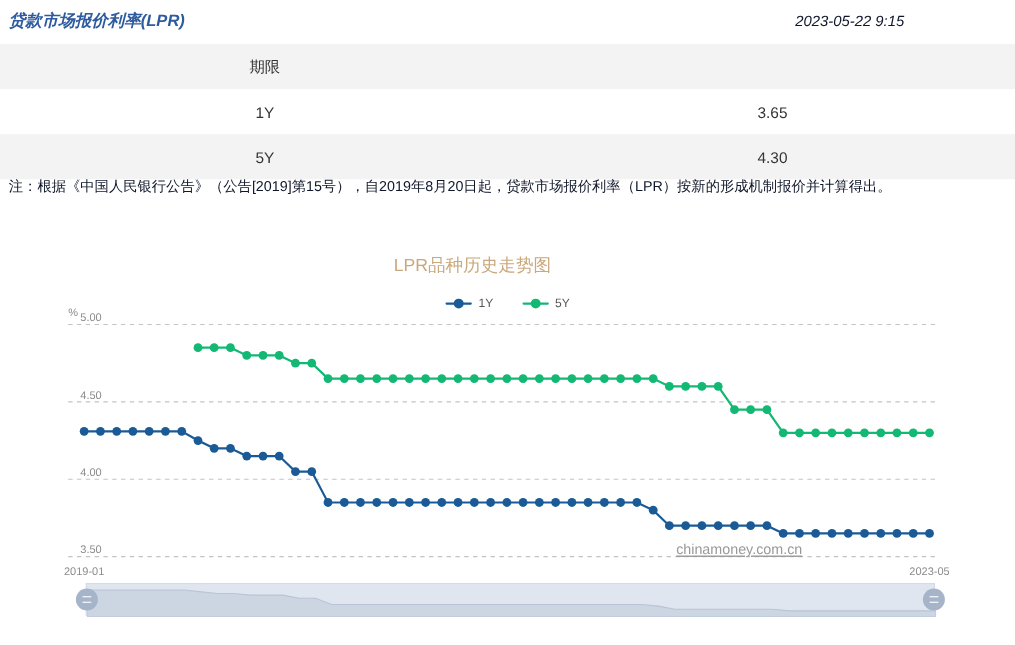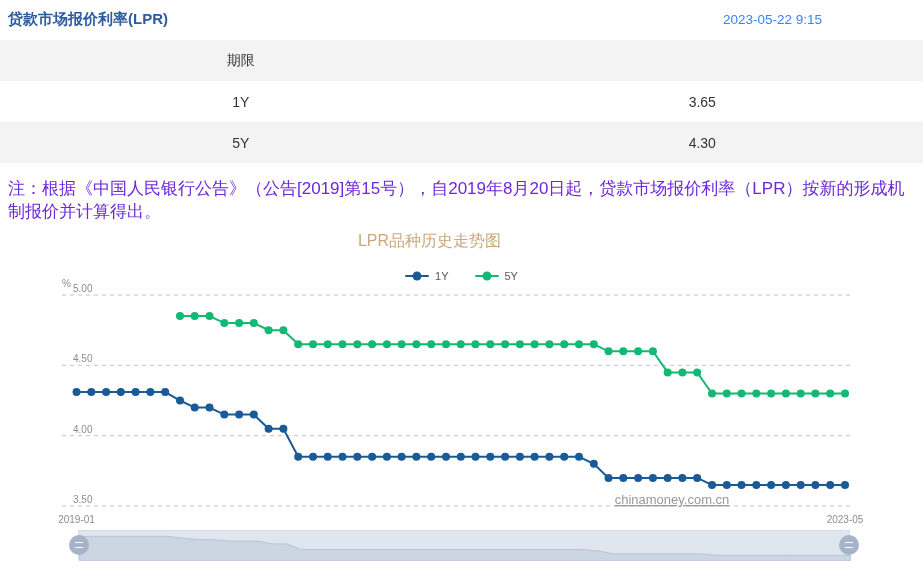--- a/index.html
+++ b/index.html
@@ -1,33 +1,33 @@
 <!DOCTYPE html>
 <html><head>
 <meta charset="utf-8">
 <style>
   * { margin:0; padding:0; box-sizing:border-box; }
   html,body { background:#fff; }
   body { font-family:"Liberation Sans","DejaVu Sans",sans-serif; }
   .page { position:relative; width:923px; height:586px; background:#fff; overflow:hidden; }
 
   
-  .hdr { position:absolute; top:0; left:0; width:838px; height:38px; background:#fff; }
+  .hdr { position:absolute; top:0; left:0; width:838px; height:38px; background:#fff;font-style:italic; }
   .hdr-title { position:absolute; left:8px; top:10px; font-size:15px; font-weight:bold; color:#2d5b9e; }
-  .hdr-time { position:absolute; right:16px; top:12px; font-size:13.5px; color:#3b82f6; }
+  .hdr-time { position:absolute; right:16px; top:12px; font-size:13.5px; color:#0f172a; }
 
   
   .tbl { position:absolute; top:40px; left:0; width:923px; }
   .trow { display:flex; width:100%; height:41px; align-items:center; }
   .trow.gray { background:#f3f3f3; }
   .trow.white { background:#fff; }
   .tcell { width:50%; text-align:center; font-size:14px; color:#333;padding-left:20px; }
 
   
-  .note { position:absolute; top:177px; left:8px; width:910px; font-size:17px; color:#6d28d9; }
+  .note { position:absolute; top:161px; left:8px; width:910px; font-size:13px; color:#0f172a; }
 
   
   .chart-title { position:absolute; top:231px; left:0; width:859px; text-align:center;
                  font-size:16px; color:#c9a87c; }
   .legend { position:absolute; top:268px; left:0; width:923px; height:16px;
             display:flex; justify-content:center; align-items:center; gap:26px; }
   .legend-item { display:inline-flex; align-items:center; gap:6px; cursor:pointer; }
   .lmark { position:relative; display:inline-block; width:24px; height:2px; border-radius:1px; }
   .ldot { position:absolute; left:50%; top:50%; width:9px; height:9px; border-radius:50%;
           transform:translate(-50%,-50%); }

